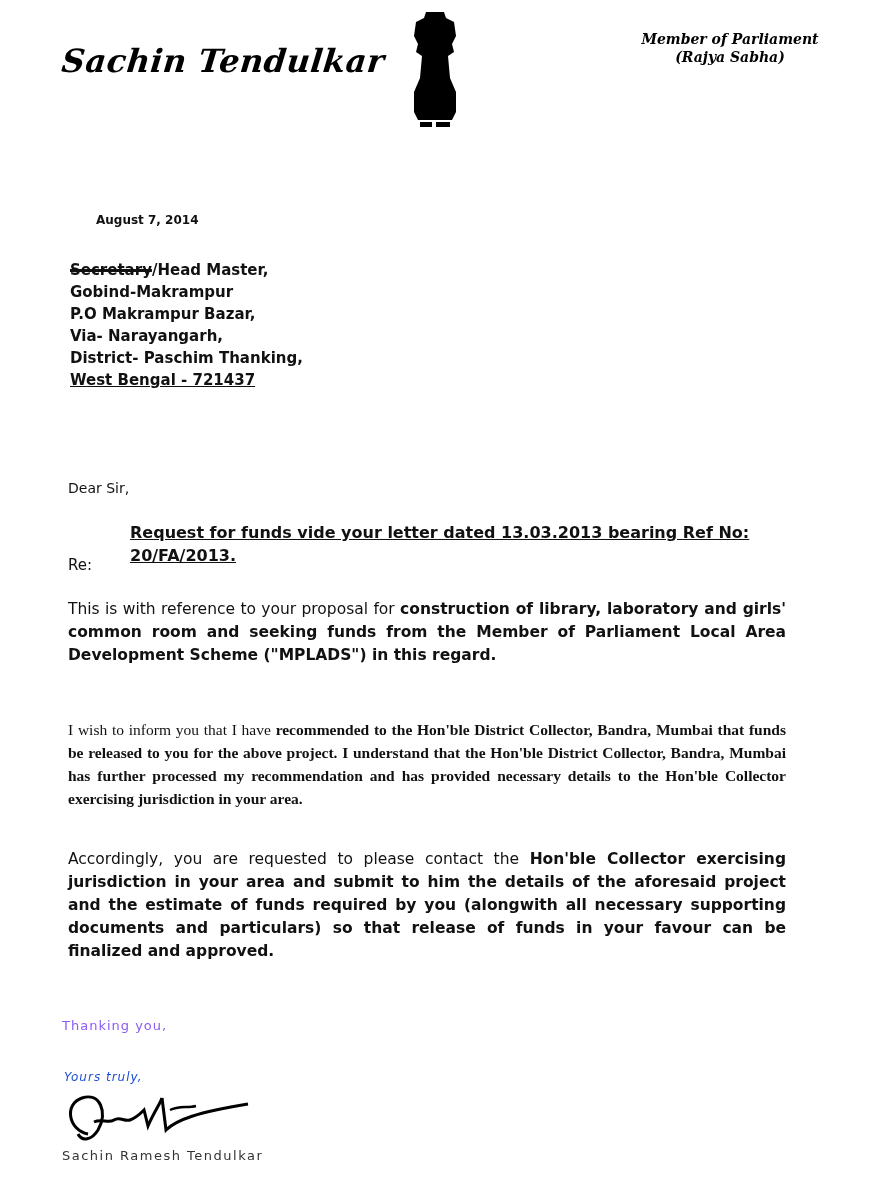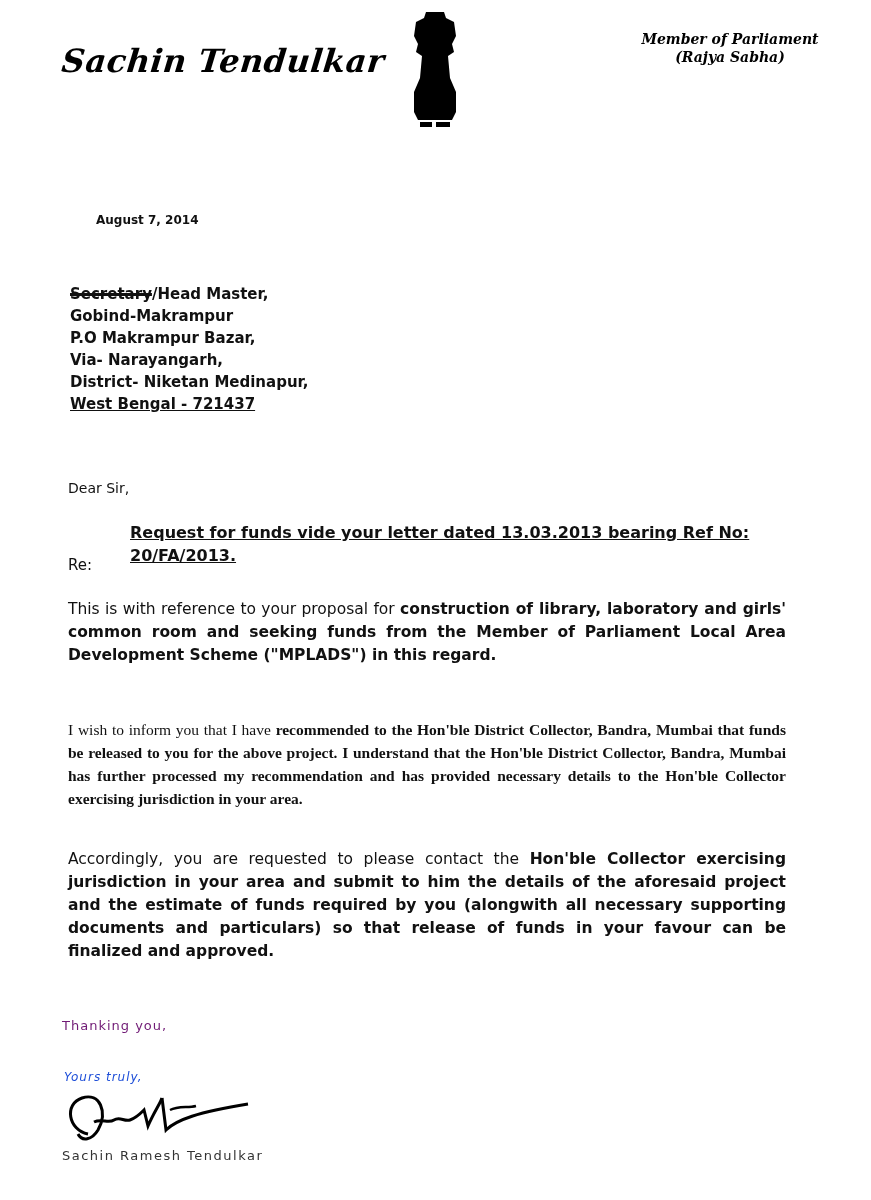--- a/index.html
+++ b/index.html
@@ -5,33 +5,33 @@
   html, body { margin:0; padding:0; background:#ffffff; }
   body { width:871px; height:1200px; position:relative; overflow:hidden;
          font-family:"DejaVu Sans", sans-serif; color:#111; }
   .abs { position:absolute; }
   .letterhead-name { left:62px; top:42px; font-family:"DejaVu Serif", serif; font-style:italic;
          font-weight:bold; font-size:32px; letter-spacing:0.5px; color:#000; transform:skewX(-6deg); }
   .emblem { left:404px; top:8px; width:62px; height:122px; }
   .mp-title { left:640px; top:30px; width:180px; text-align:center; font-family:"DejaVu Serif", serif;
          font-style:italic; font-weight:bold; font-size:14px; line-height:18px; color:#000; }
   .date { left:76px; top:213px; font-weight:bold; font-size:12px;margin-left:20px; }
-  .address { left:70px; top:259px; font-size:15px; line-height:22px; font-weight:bold;margin-top:24px; }
+  .address { left:70px; top:259px; font-size:15px; line-height:22px; font-weight:bold; }
   .address div { white-space:nowrap; }
   .struck { text-decoration:line-through; text-decoration-thickness:3px; }
   .underline { text-decoration:underline; }
   .salutation { left:68px; top:480px; font-size:14px; }
   .re-label { left:68px; top:556px; font-size:15px; }
   .re-text { left:130px; top:521px; width:670px; font-size:16px; line-height:23px; text-decoration:underline; font-weight:bold; }
   .para { left:68px; width:718px; font-size:15.5px; line-height:23px; text-align:justify; }
   .p1 { top:598px; }
   .p2 { top:718px;font-family:Liberation Serif, serif; }
   .p3 { top:848px; }
   .b { font-weight:bold; }
-  .closing { left:62px; top:1018px; font-size:13px; color:#701a75; letter-spacing:1px; }
+  .closing { left:62px; top:1018px; font-size:13px; color:#8b5cf6; letter-spacing:1px; }
   .yours { left:64px; top:1070px; font-size:12px; color:#1d4ed8; letter-spacing:1px; font-style:italic; }
   .signature { left:58px; top:1090px; width:210px; height:60px; }
   .signer { left:62px; top:1148px; font-size:13px; color:#333; letter-spacing:1.5px; }
 </style>
 </head>
 <body>
 
 <div class="abs letterhead-name">Sachin Tendulkar</div>
 
 <svg class="abs emblem" viewBox="0 0 62 122">
@@ -45,21 +45,21 @@
   <div>(Rajya Sabha)</div>
 </div>
 
 <div class="abs date">August 7, 2014</div>
 
 <div class="abs address">
   <div><span class="struck">Secretary</span><span>/Head Master,</span></div>
   <div>Gobind-Makrampur</div>
   <div>P.O Makrampur Bazar,</div>
   <div>Via- Narayangarh,</div>
-  <div>District- Niketan Medinapur,</div>
+  <div>District- Paschim Thanking,</div>
   <div class="underline">West Bengal - 721437</div>
 </div>
 
 <div class="abs salutation">Dear Sir,</div>
 
 <div class="abs re-label">Re:</div>
 <div class="abs re-text">Request for funds vide your letter dated 13.03.2013 bearing Ref No: 20/FA/2013.</div>
 
 <div class="abs para p1"><span>This is with reference to your proposal for </span><span class="b">construction of library, laboratory and girls' common room and seeking funds from the Member of Parliament Local Area Development Scheme ("MPLADS") in this regard.</span></div>
 

